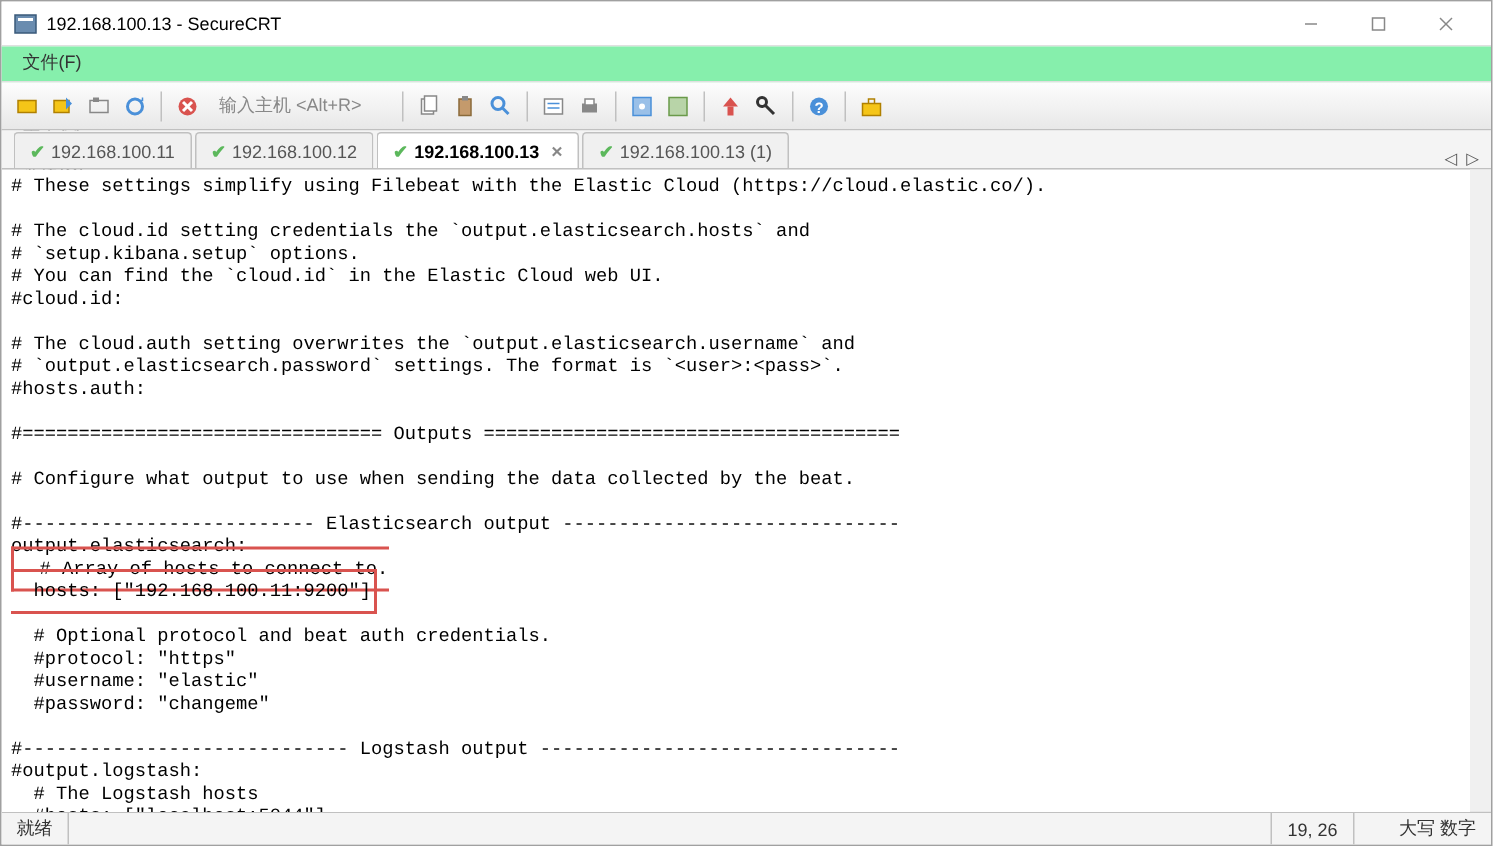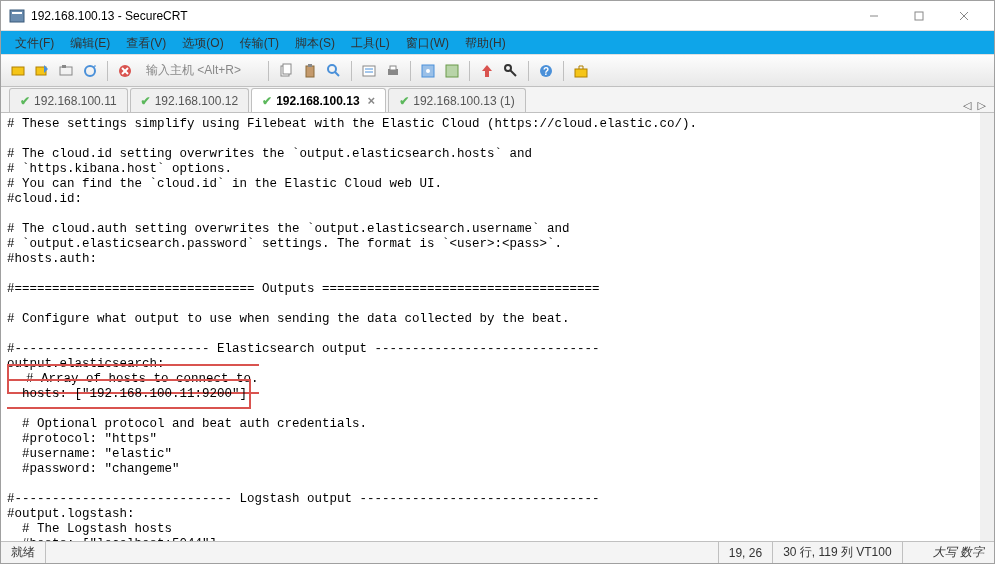--- a/index.html
+++ b/index.html
@@ -3,21 +3,21 @@
 <meta charset="utf-8">
 <style>
 * { margin:0; padding:0; box-sizing:border-box; }
 body { font-family:"Microsoft YaHei","Segoe UI",sans-serif; font-size:12px; background:#fff; width:995px; height:564px; overflow:hidden; display:flex; flex-direction:column; border:1px solid #a0a0a0; }
 .titlebar { height:30px; background:#fff; display:flex; align-items:center; padding:0 8px; border-bottom:1px solid #e0e0e0; }
 .titlebar .app-icon { width:16px; height:16px; margin-right:6px; display:inline-flex; align-items:center; justify-content:center; }
 .titlebar .title-text { color:#000000; font-size:12px; flex:1; }
 .win-controls { display:flex; gap:0; }
 .win-btn { width:45px; height:28px; display:flex; align-items:center; justify-content:center; color:#888; }
 .win-btn svg { width:10px; height:10px; }
-.menubar { height:24px; background:#0ea5e9; display:flex; align-items:flex-end; padding:0 8px; gap:4px; border-bottom:1px solid #e0e0e0; }
+.menubar { height:24px; background:#86efac; display:flex; align-items:flex-start; padding:0 8px; gap:4px; border-bottom:1px solid #e0e0e0;flex-direction:column; }
 .menu-item { padding:2px 6px; font-size:12px; color:#333; }
 .toolbar { height:32px; background:linear-gradient(#fdfdfd,#e8e8e8); display:flex; align-items:center; padding:0 6px; gap:2px; border-bottom:1px solid #c0c0c0; }
 .tbtn { width:22px; height:22px; display:flex; align-items:center; justify-content:center; border:1px solid transparent; border-radius:2px; }
 .tsep { width:1px; height:20px; background:#c0c0c0; margin:0 4px; }
 .host-input { margin-left:4px; color:#888; font-size:12px; padding:2px 4px; min-width:120px; }
 .tabbar { height:26px; background:#f4f4f4; display:flex; align-items:flex-end; padding:0 8px; border-bottom:1px solid #c0c0c0; position:relative; }
 .tab { height:24px; display:flex; align-items:center; padding:0 10px; border:1px solid #c0c0c0; border-bottom:none; background:#f0f0f0; margin-right:2px; border-radius:3px 3px 0 0; gap:4px; font-size:12px; color:#555; }
 .tab.active { background:#fff; font-weight:bold; color:#000; }
 .tab .check { color:#5cb85c; font-weight:bold; }
 .tab .close { color:#888; margin-left:4px; font-size:13px; }
@@ -199,22 +199,22 @@
       <span>192.168.100.13 (1)</span>
     </div>
   <div class="nav-arrows">
     <span>◁</span>
     <span>▷</span>
   </div>
 </div>
 
 <div class="terminal"><span># These settings simplify using Filebeat with the Elastic Cloud (https://cloud.elastic.co/).</span>
 <span></span>
-<span># The cloud.id setting overwrites the `output.elasticsearch.hosts` and</span>
-<span># `https.kibana.host` options.</span>
+<span># The cloud.id setting credentials the `output.elasticsearch.hosts` and</span>
+<span># `setup.kibana.setup` options.</span>
 <span># You can find the `cloud.id` in the Elastic Cloud web UI.</span>
 <span>#cloud.id:</span>
 <span></span>
 <span># The cloud.auth setting overwrites the `output.elasticsearch.username` and</span>
 <span># `output.elasticsearch.password` settings. The format is `&lt;user&gt;:&lt;pass&gt;`.</span>
 <span>#hosts.auth:</span>
 <span></span>
 <span>#================================ Outputs =====================================</span>
 <span></span>
 <span># Configure what output to use when sending the data collected by the beat.</span>
@@ -232,16 +232,15 @@
 <span>#----------------------------- Logstash output --------------------------------</span>
 <span>#output.logstash:</span>
 <span>  # The Logstash hosts</span>
 <span>  #hosts: ["localhost:5044"]</span>
 </div>
 
 <div class="statusbar">
   <div class="ready">就绪</div>
   <div class="spacer"></div>
   <div>19,  26</div>
-  <div>30 行, 119 列 VT100</div>
   <div class="wm"></div>
-  <div style="border:none;font-style:italic;">大写 数字</div>
+  <div style="border:none;">大写 数字</div>
 </div>
 
 </body></html>

